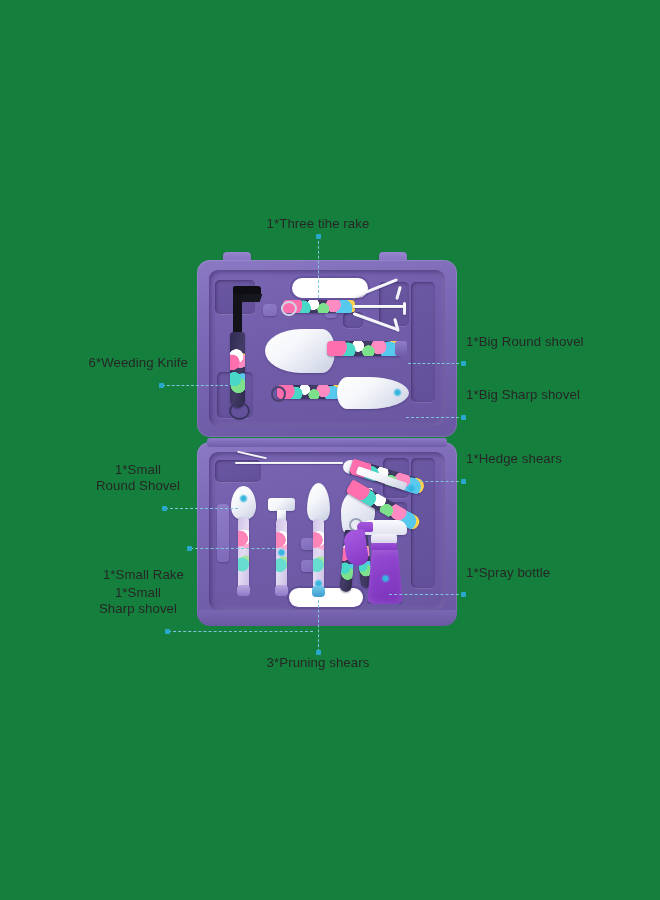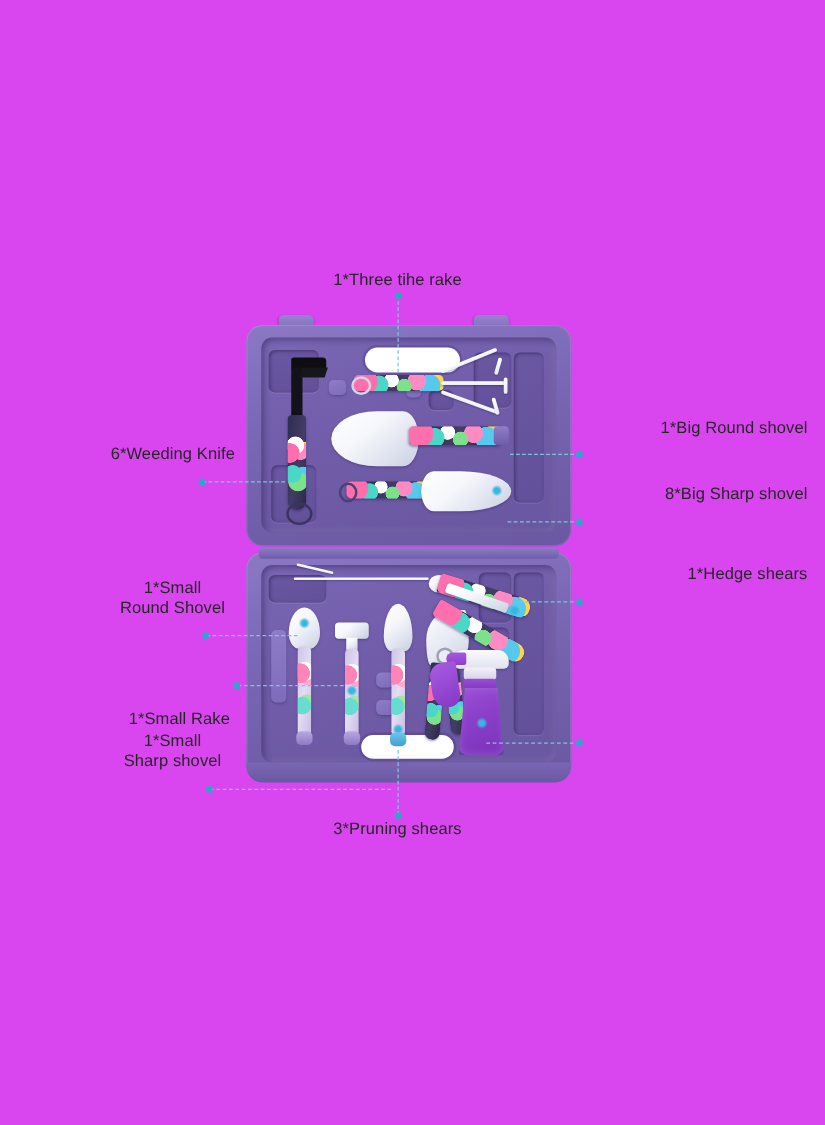--- a/index.html
+++ b/index.html
@@ -1,30 +1,30 @@
 <!DOCTYPE html>
 <html><head>
 <meta charset="utf-8">
 <style>
   html,body{margin:0;padding:0;}
   body{
     width:660px;height:900px;background:#ffffff;overflow:hidden;
     font-family:"Liberation Sans","DejaVu Sans",sans-serif;
     position:relative;
   }
-  #stage{position:absolute;left:0;top:0;width:660px;height:900px;background:#d946ef;}
+  #stage{position:absolute;left:0;top:0;width:660px;height:900px;background:#15803d;}
 
   
   .label{
     position:absolute;color:#262626;font-size:13.2px;line-height:16px;
     white-space:pre-line;letter-spacing:.1px;
   }
   .label.c{text-align:center;}
   .label.r{text-align:right;}
-  .label.l{text-align:right;}
+  .label.l{text-align:left;}
 
   
   .lead{position:absolute;}
   .lead.h{height:1px;border-top:1px dashed #7fc4dc;}
   .lead.v{width:1px;border-left:1px dashed #7fc4dc;}
   .dot{position:absolute;width:5px;height:5px;background:#2aa8cc;border-radius:1px;}
   .dotsoft{position:absolute;width:9px;height:9px;border-radius:50%;
     background:radial-gradient(circle,#37b6e0 0%,#37b6e0 32%,rgba(55,182,224,.25) 62%,rgba(55,182,224,0) 78%);}
 
   
@@ -210,21 +210,21 @@
   <div class="dot" style="left:316px;top:234px;"></div>
 
   <div class="label r" style="left:40px;top:355px;width:148px;">6*Weeding Knife</div>
   <div class="lead h" style="left:162px;top:385px;width:66px;"></div>
   <div class="dot" style="left:159px;top:383px;"></div>
 
   <div class="label l" style="left:466px;top:334px;width:180px;">1*Big Round shovel</div>
   <div class="lead h" style="left:408px;top:363px;width:56px;"></div>
   <div class="dot" style="left:461px;top:361px;"></div>
 
-  <div class="label l" style="left:466px;top:387px;width:180px;">8*Big Sharp shovel</div>
+  <div class="label l" style="left:466px;top:387px;width:180px;">1*Big Sharp shovel</div>
   <div class="lead h" style="left:406px;top:417px;width:58px;"></div>
   <div class="dot" style="left:461px;top:415px;"></div>
 
   <div class="label l" style="left:466px;top:451px;width:180px;">1*Hedge shears</div>
   <div class="lead h" style="left:410px;top:481px;width:54px;"></div>
   <div class="dot" style="left:461px;top:479px;"></div>
 
   <div class="label c" style="left:76px;top:462px;width:124px;">1*Small
 Round Shovel</div>
   <div class="lead h" style="left:165px;top:508px;width:73px;"></div>
@@ -232,20 +232,21 @@
 
   <div class="label r" style="left:50px;top:539px;width:134px;margin-top:28px;">1*Small Rake</div>
   <div class="lead h" style="left:190px;top:548px;width:85px;"></div>
   <div class="dot" style="left:187px;top:546px;"></div>
 
   <div class="label c" style="left:76px;top:585px;width:124px;">1*Small
 Sharp shovel</div>
   <div class="lead h" style="left:168px;top:631px;width:145px;"></div>
   <div class="dot" style="left:165px;top:629px;"></div>
 
+  <div class="label l" style="left:466px;top:565px;width:180px;">1*Spray bottle</div>
   <div class="lead h" style="left:389px;top:594px;width:75px;"></div>
   <div class="dot" style="left:461px;top:592px;"></div>
 
   <div class="lead v" style="left:318px;top:600px;height:52px;"></div>
   <div class="dot" style="left:316px;top:650px;"></div>
   <div class="label c" style="left:218px;top:655px;width:200px;">3*Pruning shears</div>
 
 </div>
 
 </body></html>

